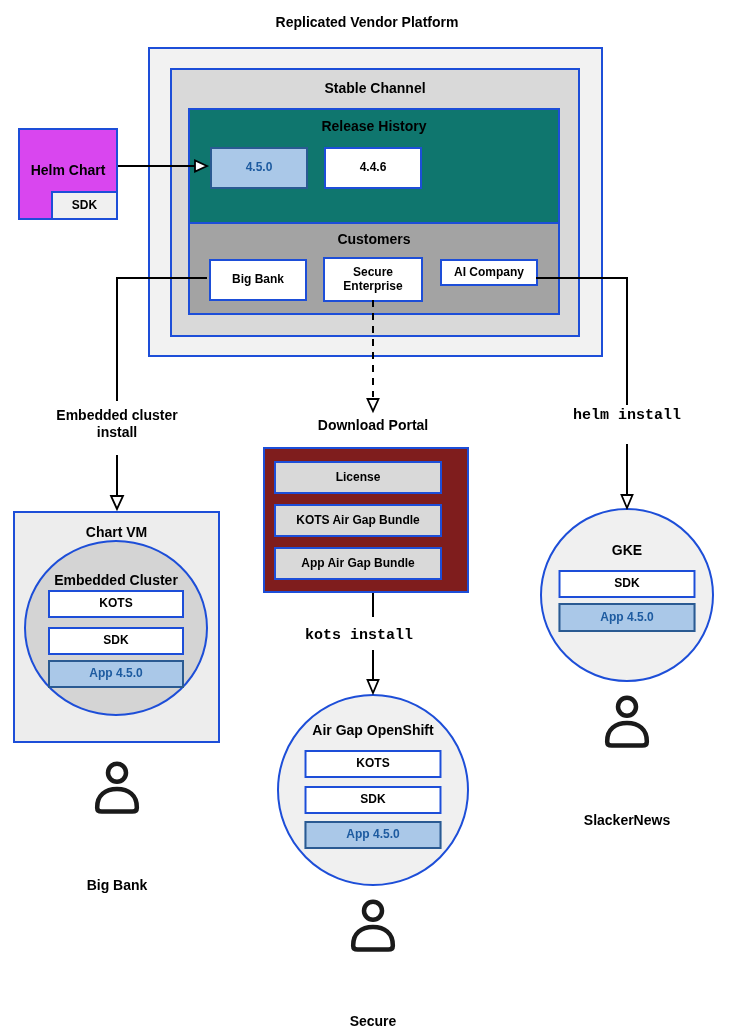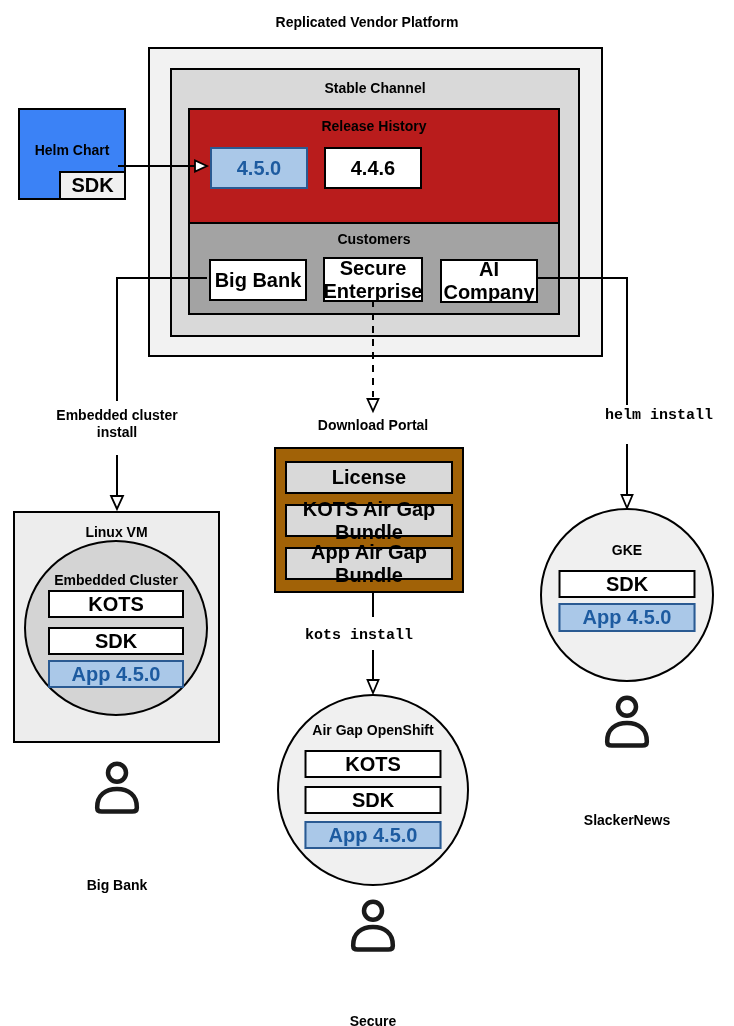--- a/index.html
+++ b/index.html
@@ -1,20 +1,20 @@
 <!DOCTYPE html>
 <html style="--highlight-fill: #aac8e8; --highlight-border: #2a5a92; --highlight-text: #1d5ba0; --outline: #000000; --platform-fill: #f2f2f2; --channel-fill: #d9d9d9; --group-fill: #b3b3b3;"><head>
 <meta charset="utf-8">
 <style>
   html,body{margin:0;padding:0;background:#fff;}
   .canvas{position:relative;width:734px;height:1026px;background:#ffffff;
           font-family:"Liberation Sans",sans-serif;color:#000;overflow:hidden;}
-  .box{position:absolute;border:2px solid #000000;box-sizing:border-box;}
+  .box{position:absolute;border:2px solid #1d4ed8;box-sizing:border-box;}
   .cell{display:flex;align-items:center;justify-content:center;
-        font-weight:bold;font-size:20px;text-align:center;line-height:1.15;background:#fff;}
+        font-weight:bold;font-size:12px;text-align:center;line-height:1.15;background:#fff;}
   .hl{background:var(--highlight-fill,#aac8e8);border-color:var(--highlight-border,#2a5a92);
       color:var(--highlight-text,#1d5ba0);}
   .circle{border-radius:50%;}
   .boxlabel{position:absolute;left:0;right:0;text-align:center;font-weight:bold;font-size:14px;}
   .flowlabel{position:absolute;transform:translateX(-50%);text-align:center;
              font-weight:bold;font-size:14px;line-height:17px;}
   .mono{font-family:"Liberation Mono","DejaVu Sans Mono",monospace;font-size:15px;font-weight:bold;white-space:nowrap;}
   .stack{position:absolute;left:50%;transform:translateX(-50%);}
   .connectors{position:absolute;left:0;top:0;pointer-events:none;}
   .person{position:absolute;}
@@ -27,82 +27,82 @@
 
 <div class="canvas">
 
   <div class="title" style="top:14px;">Replicated Vendor Platform</div>
 
   <div class="box" style="left:148px;top:47px;width:455px;height:310px;background:#f2f2f2;">
 
     <div class="box" style="left:20px;top:19px;width:410px;height:269px;background:#d9d9d9;">
       <div class="boxlabel" style="top:10px;">Stable Channel</div>
 
-      <div class="box" style="left:16px;top:38px;width:372px;height:132px;background:#b91c1c;">
+      <div class="box" style="left:16px;top:38px;width:372px;height:132px;background:#0f766e;">
         <div class="boxlabel" style="top:8px;">Release History</div>
         <div class="box cell hl" style="left:20px;top:37px;width:98px;height:42px;">4.5.0</div>
         <div class="box cell" style="left:134px;top:37px;width:98px;height:42px;">4.4.6</div>
       </div>
 
       <div class="box" style="left:16px;top:152px;width:372px;height:93px;background:#a3a3a3;">
         <div class="boxlabel" style="top:7px;">Customers</div>
         <div class="box cell" style="left:19px;top:35px;width:98px;height:42px;">Big Bank</div>
         <div class="box cell" style="left:133px;top:33px;width:100px;height:45px;">Secure Enterprise</div>
-        <div class="box cell" style="left:250px;top:35px;width:98px;height:44px;">AI Company</div>
+        <div class="box cell" style="left:250px;top:35px;width:98px;height:27px;">AI Company</div>
       </div>
     </div>
   </div>
 
-  <div class="box" style="left:18px;top:108px;width:108px;height:92px;background:#3b82f6;">
+  <div class="box" style="left:18px;top:128px;width:100px;height:92px;background:#d946ef;">
     <div class="boxlabel" style="top:32px;">Helm Chart</div>
     <div class="box cell" style="right:-2px;bottom:-2px;width:67px;height:29px;background:#f0f0f0;">SDK</div>
   </div>
 
   <div class="flowlabel" style="left:117px;top:407px;width:140px;">Embedded cluster install</div>
 
   <div class="box" style="left:13px;top:511px;width:207px;height:232px;background:#ededed;">
-    <div class="boxlabel" style="top:11px;">Linux VM</div>
+    <div class="boxlabel" style="top:11px;">Chart VM</div>
     <div class="box circle" style="left:9px;top:27px;width:184px;height:176px;background:#d4d4d4;">
       <div class="boxlabel" style="top:30px;">Embedded Cluster</div>
       <div class="box cell stack" style="top:48px;width:136px;height:28px;">KOTS</div>
       <div class="box cell stack" style="top:85px;width:136px;height:28px;">SDK</div>
       <div class="box cell stack hl" style="top:118px;width:136px;height:28px;">App 4.5.0</div>
     </div>
   </div>
 
   <svg class="person" style="left:90px;top:760px;" width="54" height="58" viewBox="0 0 60 64">
     <circle cx="30" cy="14" r="10" fill="none" stroke="#1a1a1a" stroke-width="5"></circle>
     <path d="M8 52 C8 39 17 32 30 32 C43 32 52 39 52 52 L52 53 Q52 57 47 57 L13 57 Q8 57 8 53 Z" fill="none" stroke="#1a1a1a" stroke-width="5" stroke-linejoin="round"></path>
   </svg>
   <div class="persona-label" style="left:117px;top:829px;width:110px;">Big Bank</div>
 
   <div class="flowlabel" style="left:373px;top:417px;width:160px;">Download Portal</div>
 
-  <div class="box" style="left:274px;top:447px;width:190px;height:146px;background:#a16207;">
+  <div class="box" style="left:263px;top:447px;width:206px;height:146px;background:#7f1d1d;">
     <div class="box cell" style="left:9px;top:12px;width:168px;height:33px;background:#d9d9d9;">License</div>
     <div class="box cell" style="left:9px;top:98px;width:168px;height:33px;background:#d9d9d9;">App Air Gap Bundle</div>
     <div class="box cell" style="left:9px;top:55px;width:168px;height:33px;background:#d9d9d9;">KOTS Air Gap Bundle</div>
   </div>
 
   <div class="flowlabel mono" style="left:359px;top:627px;">kots install</div>
 
   <div class="box circle" style="left:277px;top:694px;width:192px;height:192px;background:#f0f0f0;">
     <div class="boxlabel" style="top:26px;">Air Gap OpenShift</div>
     <div class="box cell stack" style="top:54px;width:137px;height:28px;">KOTS</div>
     <div class="box cell stack" style="top:90px;width:137px;height:28px;">SDK</div>
     <div class="box cell stack hl" style="top:125px;width:137px;height:28px;">App 4.5.0</div>
   </div>
 
   <svg class="person" style="left:346px;top:898px;" width="54" height="58" viewBox="0 0 60 64">
     <circle cx="30" cy="14" r="10" fill="none" stroke="#1a1a1a" stroke-width="5"></circle>
     <path d="M8 52 C8 39 17 32 30 32 C43 32 52 39 52 52 L52 53 Q52 57 47 57 L13 57 Q8 57 8 53 Z" fill="none" stroke="#1a1a1a" stroke-width="5" stroke-linejoin="round"></path>
   </svg>
   <div class="persona-label" style="left:373px;top:965px;width:100px;">Secure Enterprise</div>
 
-  <div class="flowlabel mono" style="left:627px;top:407px;margin-left:32px;">helm install</div>
+  <div class="flowlabel mono" style="left:627px;top:407px;">helm install</div>
 
   <div class="box circle" style="left:540px;top:508px;width:174px;height:174px;background:#f0f0f0;">
     <div class="boxlabel" style="top:32px;">GKE</div>
     <div class="box cell stack" style="top:60px;width:137px;height:28px;">SDK</div>
     <div class="box cell stack hl" style="top:93px;width:137px;height:29px;">App 4.5.0</div>
   </div>
 
   <svg class="person" style="left:600px;top:694px;" width="54" height="58" viewBox="0 0 60 64">
     <circle cx="30" cy="14" r="10" fill="none" stroke="#1a1a1a" stroke-width="5"></circle>
     <path d="M8 52 C8 39 17 32 30 32 C43 32 52 39 52 52 L52 53 Q52 57 47 57 L13 57 Q8 57 8 53 Z" fill="none" stroke="#1a1a1a" stroke-width="5" stroke-linejoin="round"></path>

